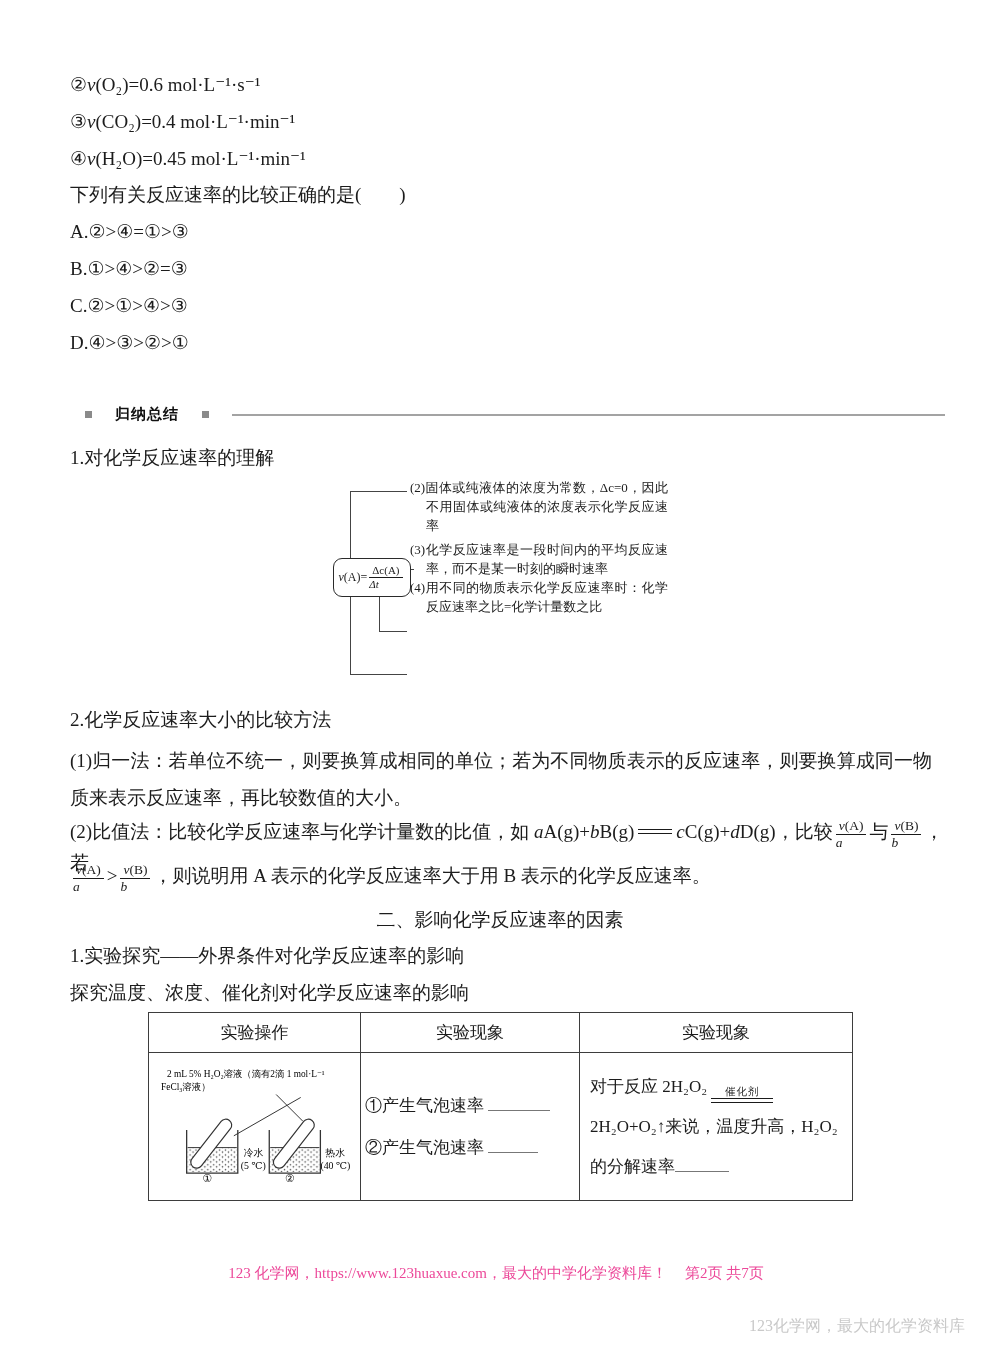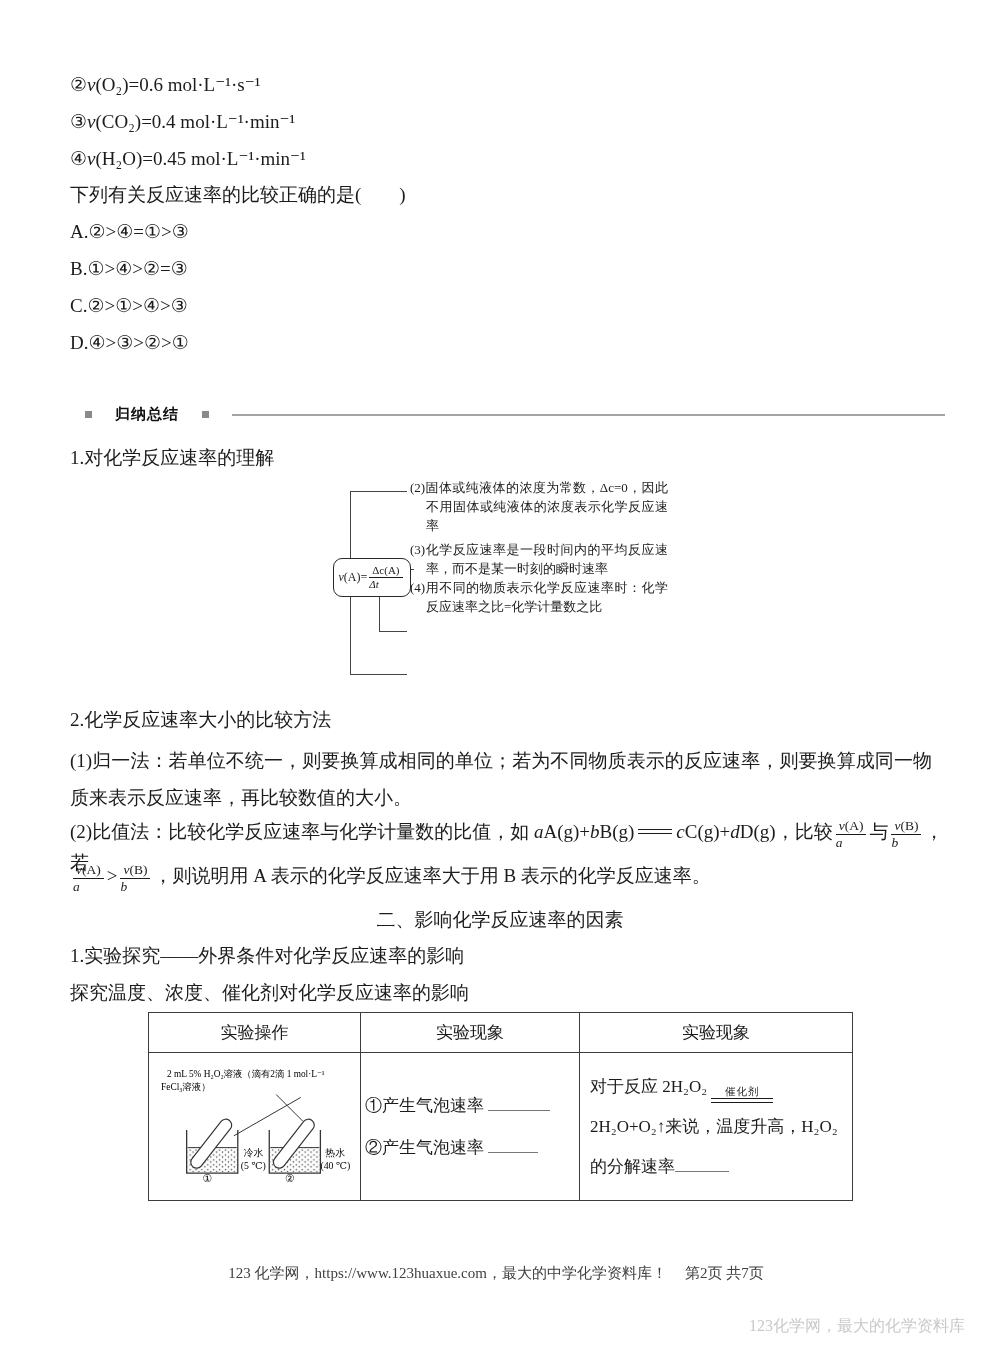--- a/index.html
+++ b/index.html
@@ -54,21 +54,21 @@
   .w60{width:62px;}.w48{width:50px;}.w52{width:54px;}
   .cat{display:inline-flex;flex-direction:column;align-items:center;vertical-align:-3px;margin:0 4px;}
   .cat .lbl{font-size:10.5px;line-height:1.1;letter-spacing:1px;}
   .cat .ln{width:62px;height:5px;border-top:1px solid #1a1a1a;border-bottom:1px solid #1a1a1a;
            box-sizing:border-box;margin-top:1px;}
   .cap{font-size:9.5px;}
   .svg-lab{font-size:10px;}
   .svg-num{font-size:11px;}
   
   .footer{left:0;top:1262px;width:992px;display:flex;justify-content:center;gap:18px;
-          font-size:15px;color:#404040;line-height:22px;}
+          font-size:15px;color:#ec4899;line-height:22px;}
   .watermark{right:27px;top:1316px;font-size:16px;color:#c9c9c9;}
 </style>
 </head>
 <body>
 
 <div class="page">
 
   <div class="abs qblock">
     <p><span>②</span><span class="it">v</span><span>(O₂)=0.6 mol·L⁻¹·s⁻¹</span></p>
     <p><span>③</span><span class="it">v</span><span>(CO₂)=0.4 mol·L⁻¹·min⁻¹</span></p>

